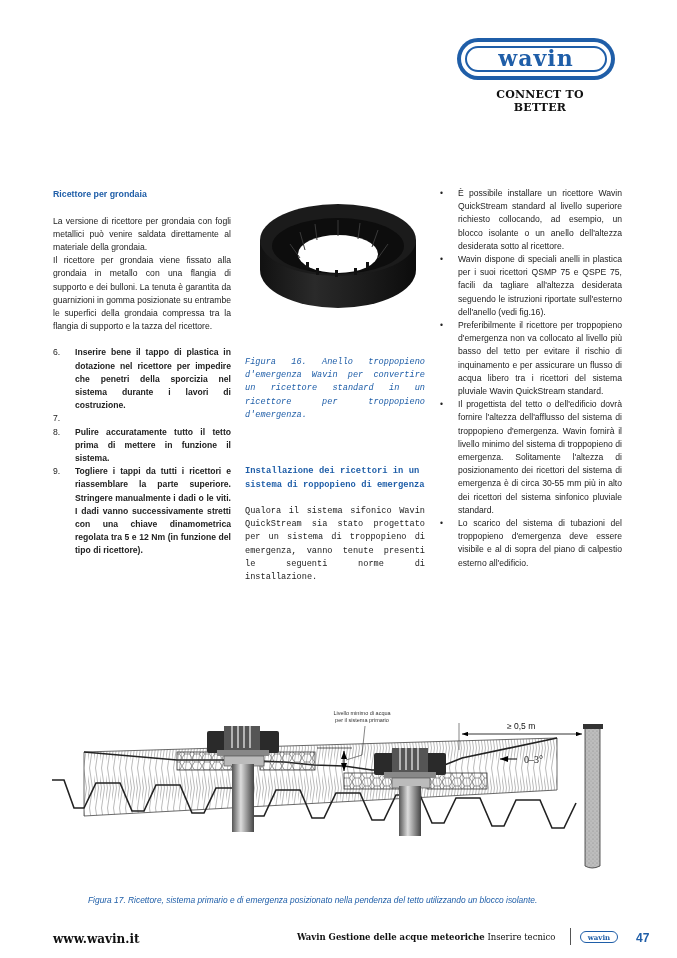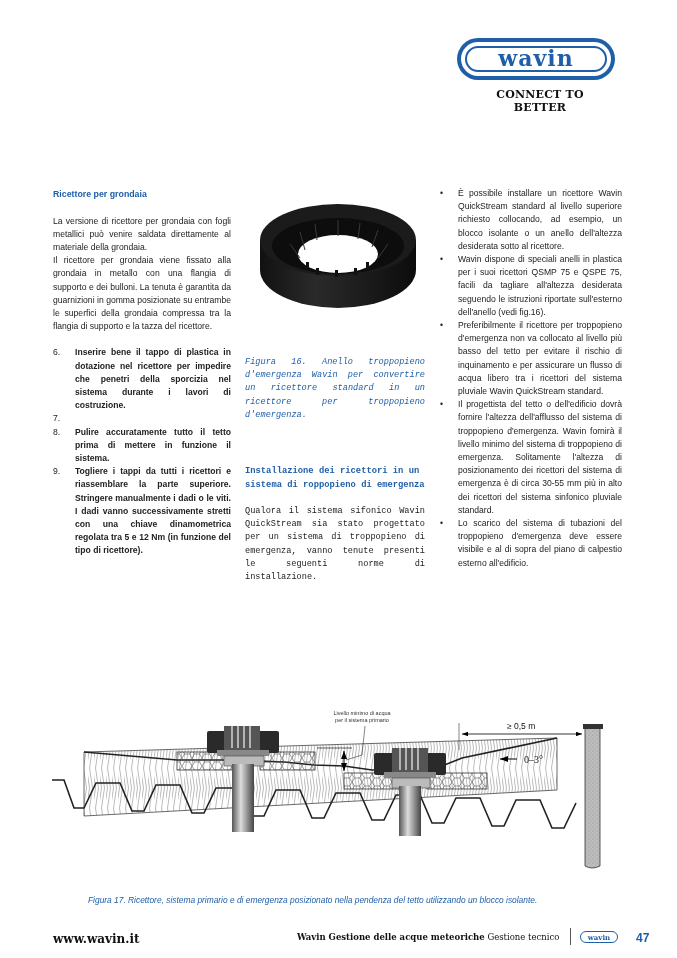--- a/index.html
+++ b/index.html
@@ -235,19 +235,19 @@
 
   <line x1="465" y1="61" x2="448" y2="61" stroke="#000" stroke-width="1" marker-end="url(#arrowR)"></line>
   <text x="472" y="65" font-size="10" fill="#111" font-family="Liberation Serif, serif">0–3°</text>
 </svg>
 
 <div class="fig17">Figura 17. Ricettore, sistema primario e di emergenza posizionato nella pendenza del tetto utilizzando  un blocco isolante.</div>
 
 <div class="footer-url">www.wavin.it</div>
 <div class="footer-title">
   <b>Wavin Gestione delle acque meteoriche</b>
-  <span>Gestione tecnico</span>
+  <span>Inserire tecnico</span>
 </div>
 <div class="footer-sep"></div>
 <div class="footer-logo">
     <span>wavin</span>
   </div>
 <div class="page-num">47</div>
 
 </body></html>

